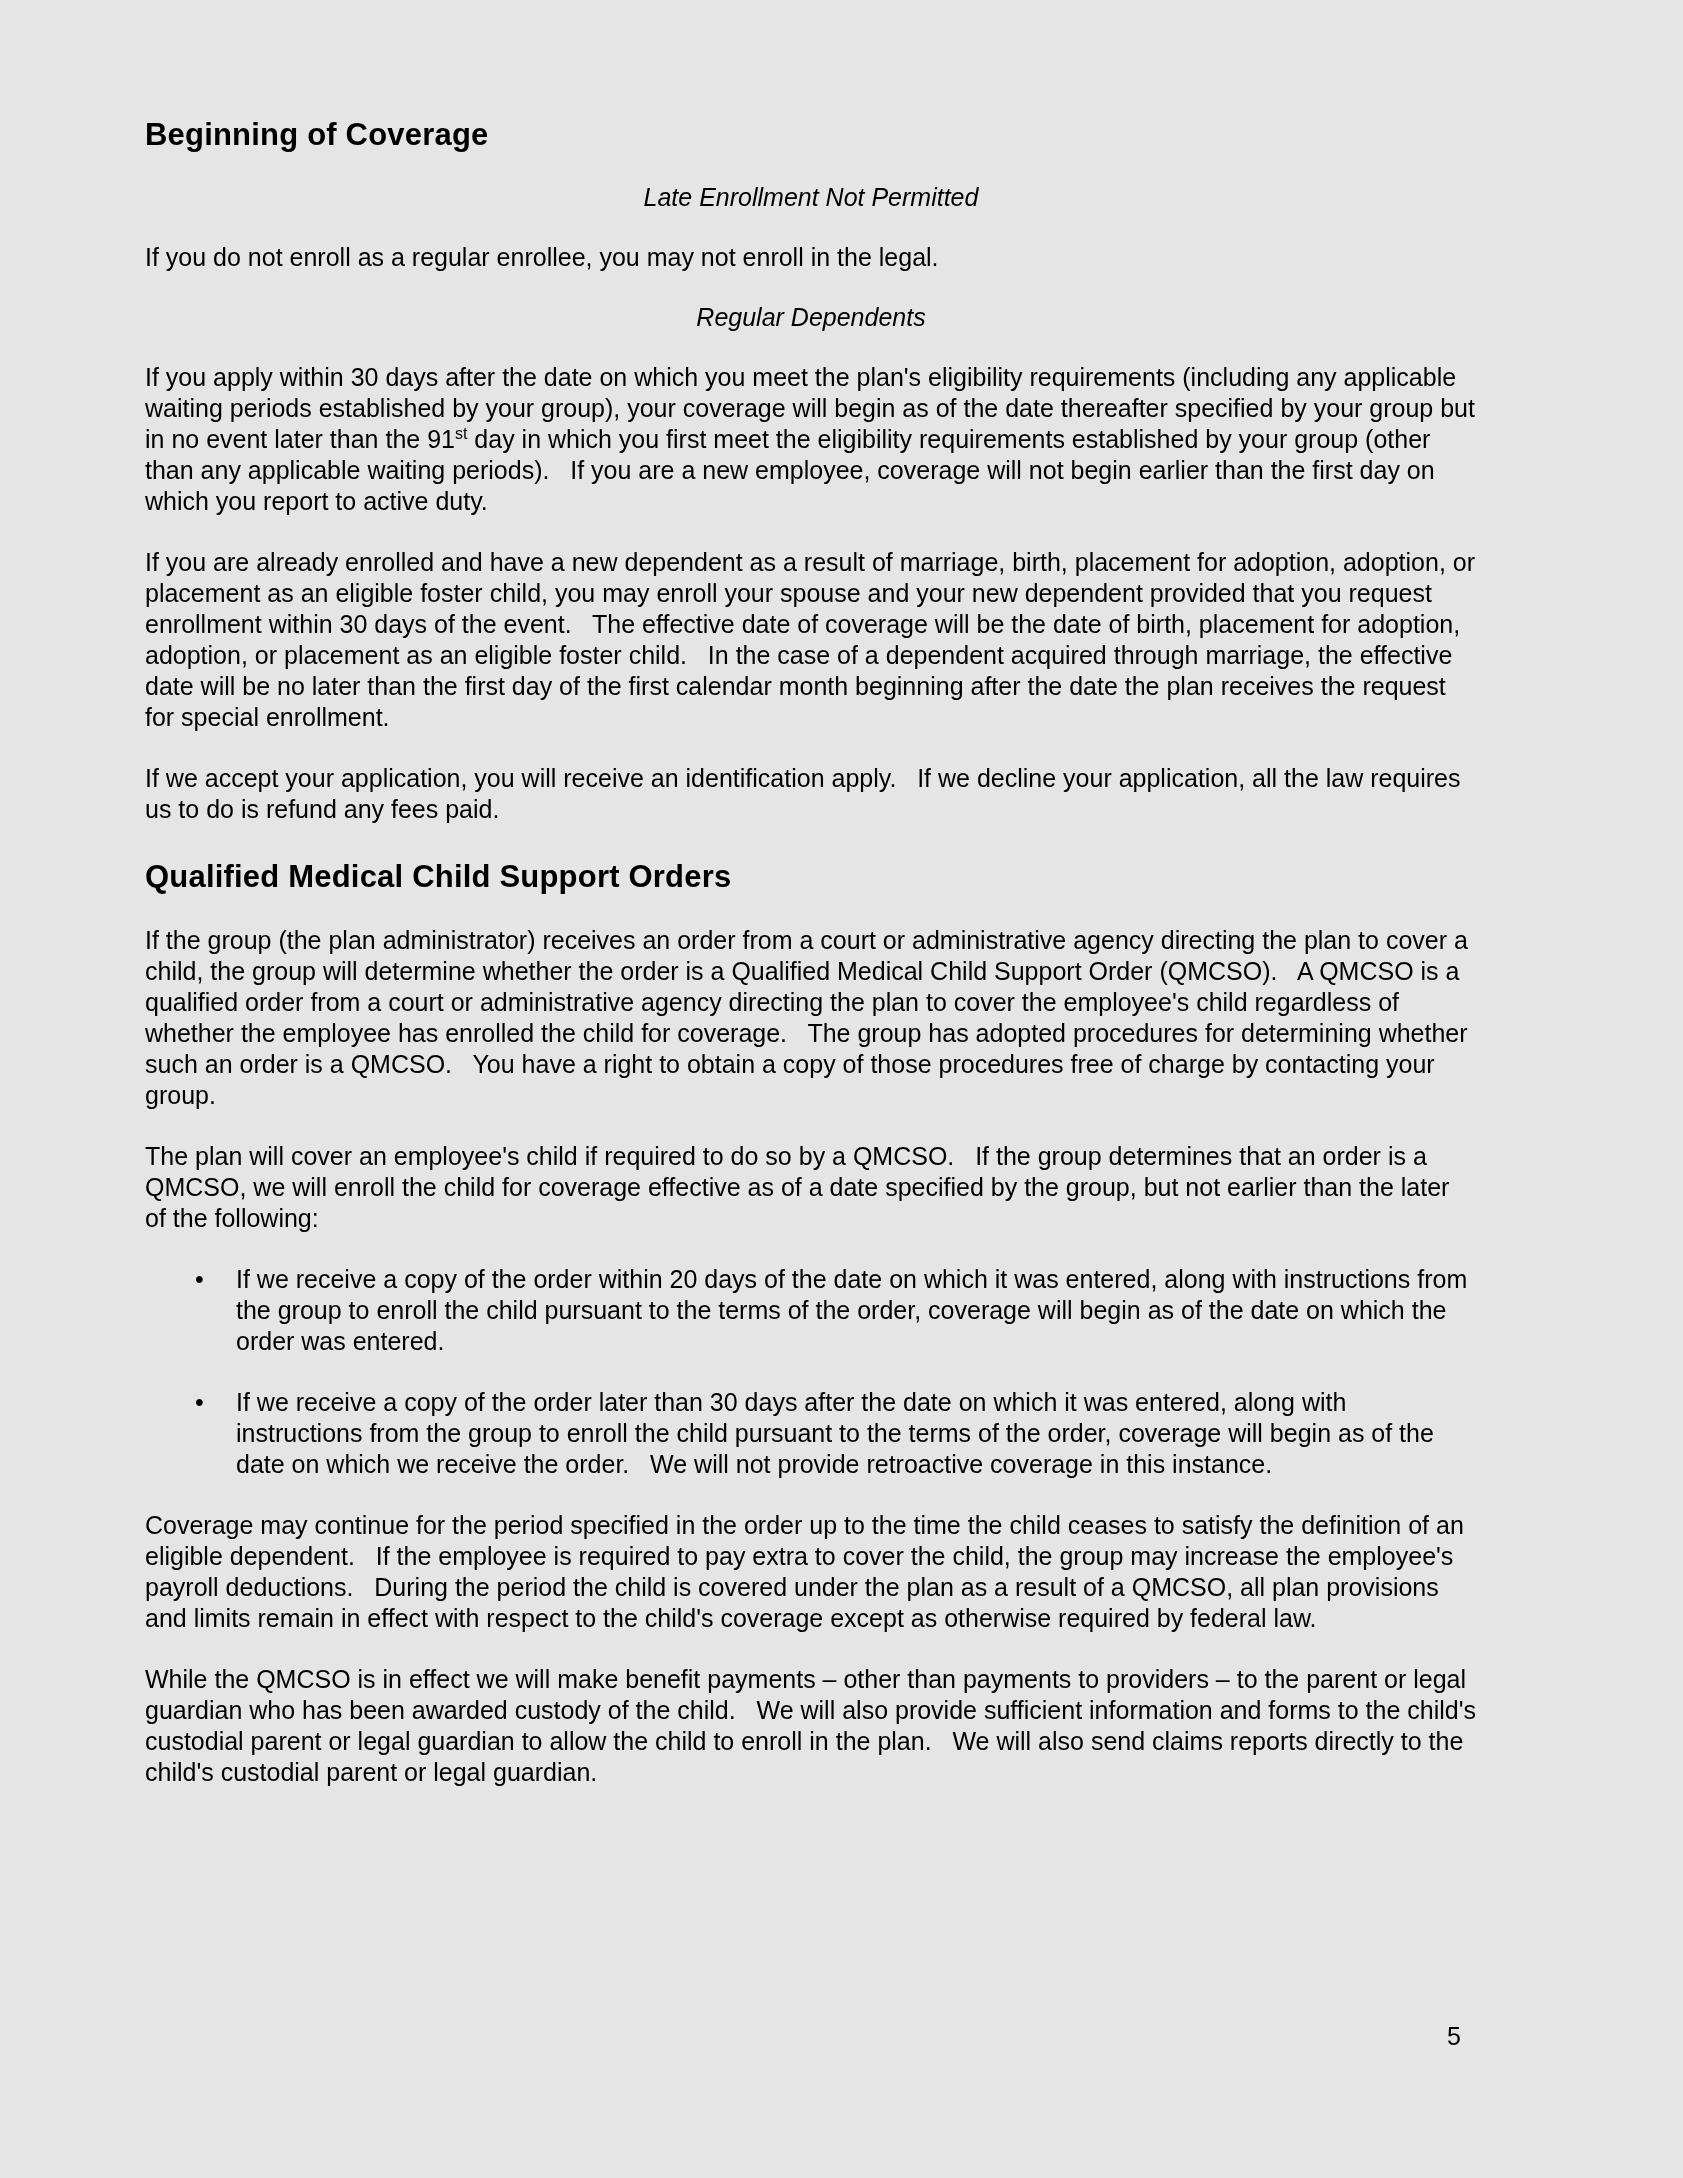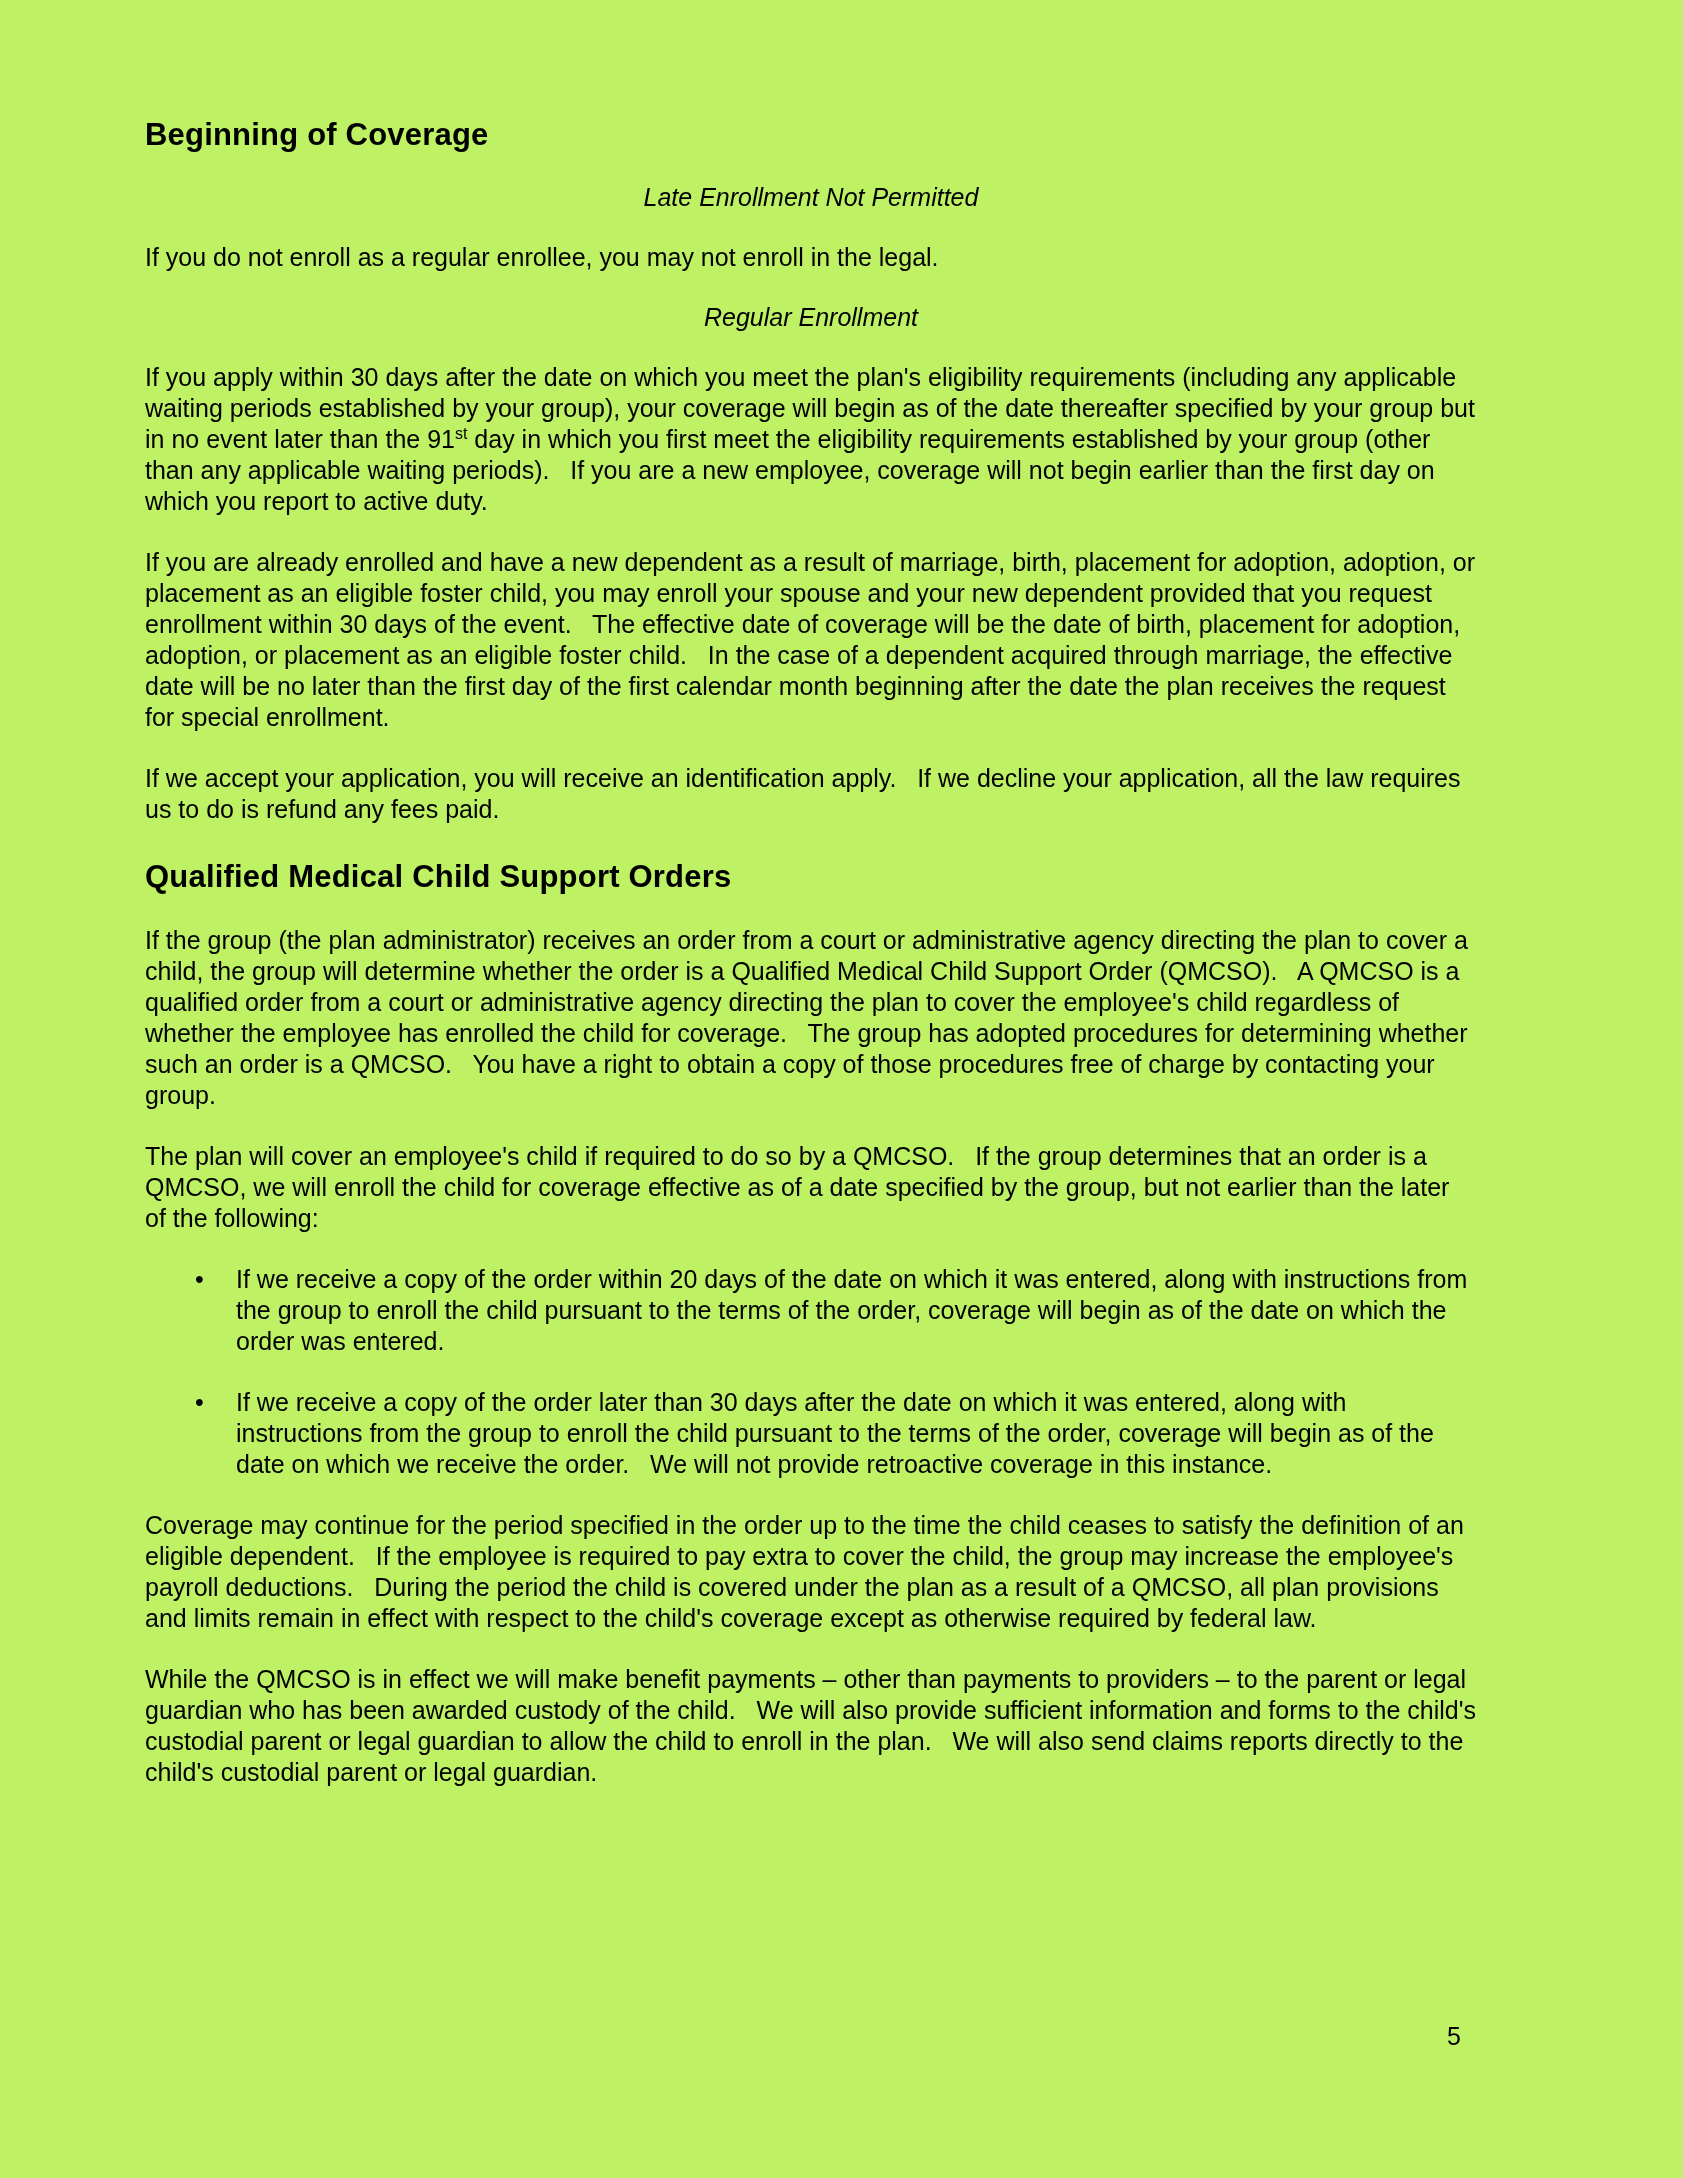--- a/index.html
+++ b/index.html
@@ -4,21 +4,21 @@
 <style>
   html, body {
     margin: 0;
     padding: 0;
     background: #ffffff;
   }
   .page {
     position: relative;
     width: 1683px;
     height: 2178px;
-    background: #bef264;
+    background: #e5e5e5;
     font-family: "Liberation Sans", "DejaVu Sans", sans-serif;
     color: #000000;
     overflow: hidden;
   }
   .content {
     position: absolute;
     left: 145px;
     top: 117px;
     width: 1332px;
   }
@@ -80,21 +80,21 @@
 
 <div class="page">
   <div class="content">
 
     <div class="heading">Beginning of Coverage</div>
 
     <div class="subhead">Late Enrollment Not Permitted</div>
 
     <p class="para">If you do not enroll as a regular enrollee, you may not enroll in the legal.</p>
 
-    <div class="subhead">Regular Enrollment</div>
+    <div class="subhead">Regular Dependents</div>
 
     <p class="para"><span>If you apply within 30 days after the date on which you meet the plan's eligibility requirements (including any applicable waiting periods established by your group), your coverage will begin as of the date thereafter specified by your group but in no event later than the 91</span><sup class="ord">st</sup><span> day in which you first meet the eligibility requirements established by your group (other than any applicable waiting periods).   If you are a new employee, coverage will not begin earlier than the first day on which you report to active duty.</span></p>
 
 
     <p class="para">If you are already enrolled and have a new dependent as a result of marriage, birth, placement for adoption, adoption, or placement as an eligible foster child, you may enroll your spouse and your new dependent provided that you request enrollment within 30 days of the event.   The effective date of coverage will be the date of birth, placement for adoption, adoption, or placement as an eligible foster child.   In the case of a dependent acquired through marriage, the effective date will be no later than the first day of the first calendar month beginning after the date the plan receives the request for special enrollment.</p>
 
     <p class="para">If we accept your application, you will receive an identification apply.   If we decline your application, all the law requires us to do is refund any fees paid.</p>
 
     <div class="heading second">Qualified Medical Child Support Orders</div>
 

